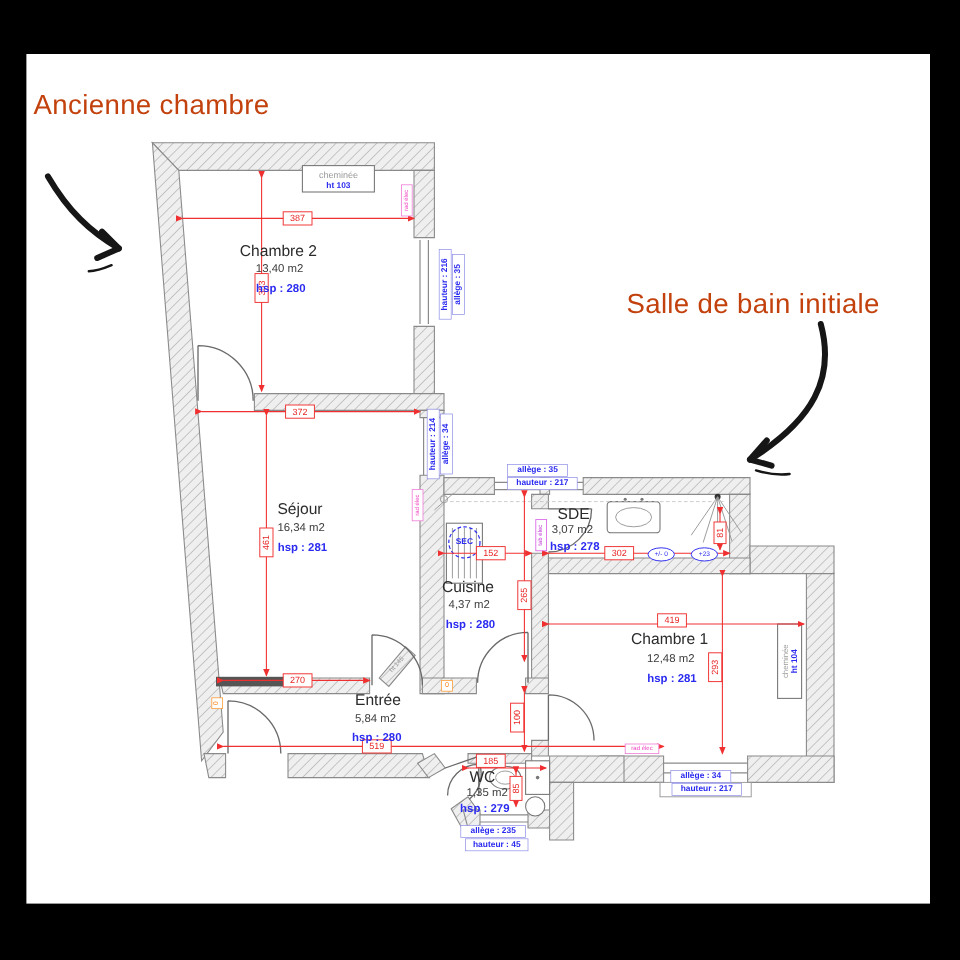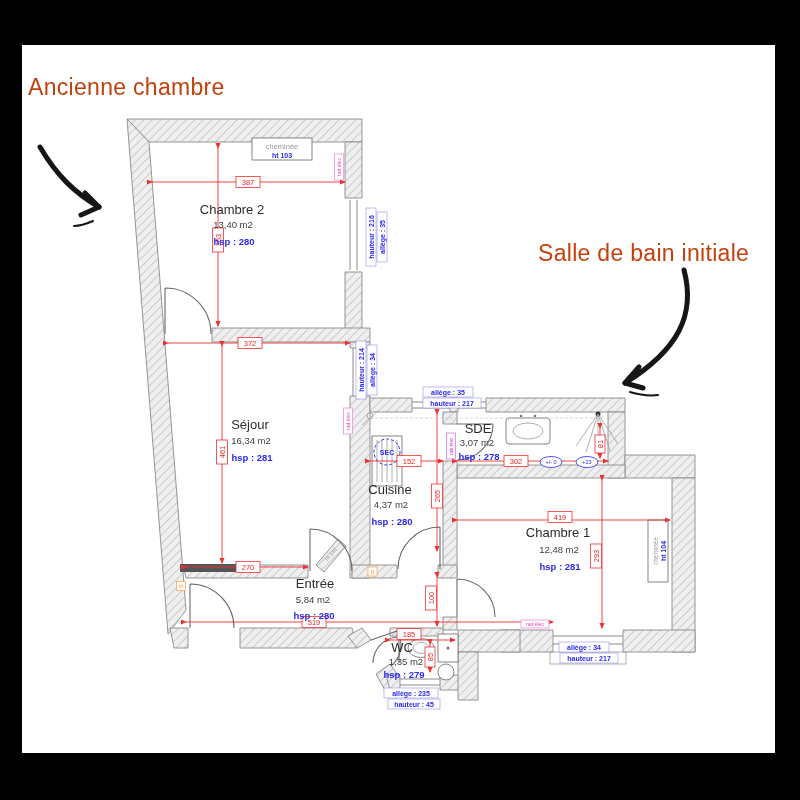--- a/index.html
+++ b/index.html
@@ -1,21 +1,21 @@
 <!DOCTYPE html>
 <html><head>
 <meta charset="utf-8">
 <style>
   html,body{margin:0;padding:0}
   body{width:800px;height:800px;background:#000;position:relative;overflow:hidden;
        font-family:"Liberation Sans",sans-serif}
   .sheet{position:absolute;left:22px;top:45px;width:753px;height:708px;background:#ffffff}
   .anno{position:absolute;color:#c2410c;font-size:23px;letter-spacing:.3px;white-space:nowrap}
   #anno-left{left:28px;top:74px}
-  #anno-right{left:538px;top:240px}
+  #anno-right{left:522px;top:240px}
   svg.plan{position:absolute;left:0;top:0}
   .wall{fill:url(#hatch);stroke:#8a8a8a;stroke-width:.9}
   .win{stroke:#8a8a8a;stroke-width:1;fill:none}
   .door{stroke:#6a6a6a;stroke-width:1.1;fill:none}
   .fix{stroke:#777;fill:#fff;stroke-width:.9}
   .thin{stroke:#999;stroke-width:.8;fill:none}
   .dim{stroke:#f03030;stroke-width:.9}
   .dimbox{fill:#fff;stroke:#f03030;stroke-width:.8}
   .dimtxt{fill:#e82525;font-size:7.5px;text-anchor:middle;dominant-baseline:central}
   .bluetxt{fill:#2a2af0;font-size:7px;font-weight:bold;text-anchor:middle;dominant-baseline:central}

